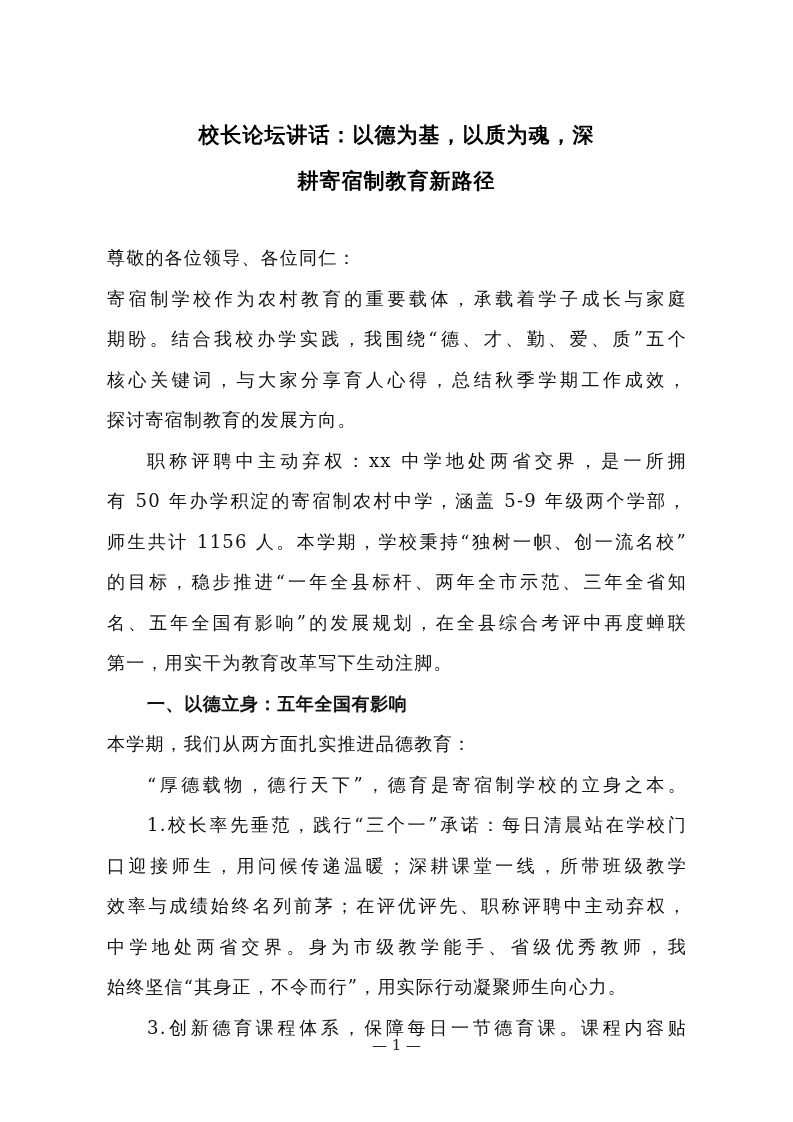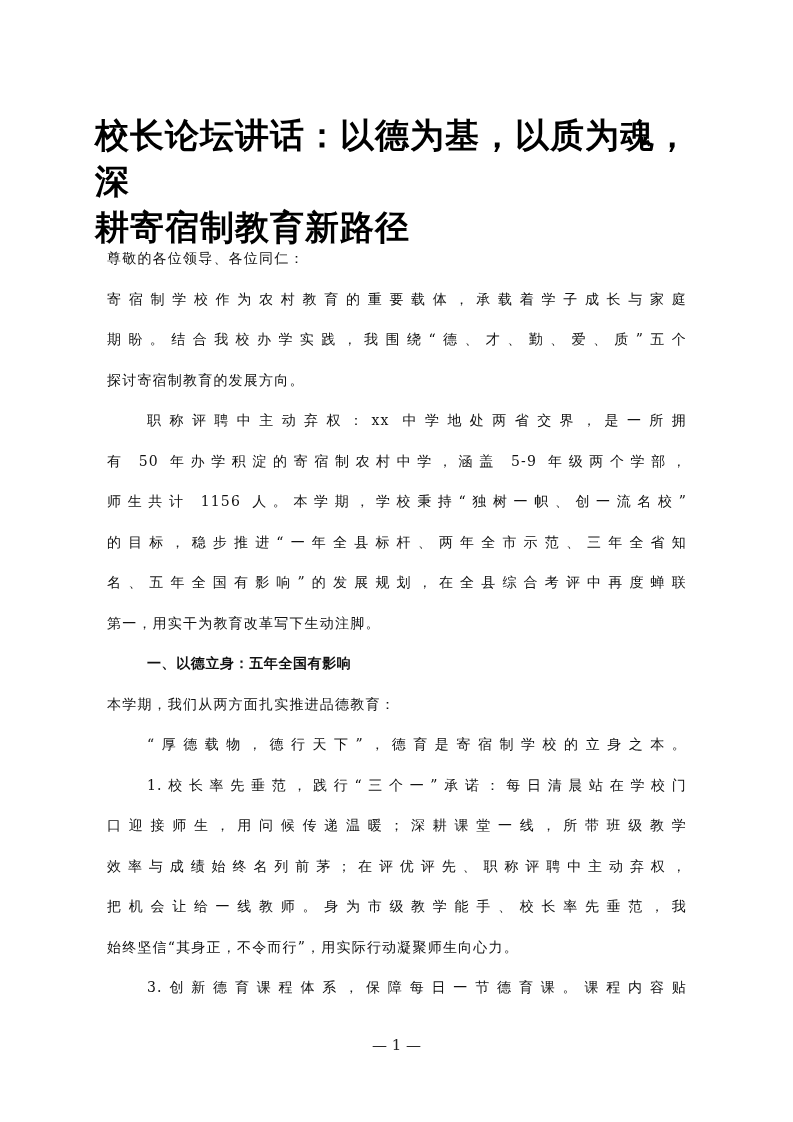--- a/index.html
+++ b/index.html
@@ -1,22 +1,22 @@
 <!DOCTYPE html>
 <html><head>
 <meta charset="utf-8">
 <style>
   html, body { margin: 0; padding: 0; background: #ffffff; }
   body { width: 793px; height: 1122px; position: relative; overflow: hidden;
          font-family: "DejaVu Serif", "Liberation Serif", serif; color: #111; }
-  .title { position: absolute; left: 95px; top: 112px; width: 603px; 
+  .title { position: absolute; left: 95px; top: 112px; width: 603px; text-align: center;
            font-family: "DejaVu Sans", "Liberation Sans", sans-serif; font-weight: bold;
-           font-size: 34px; line-height: 46px; letter-spacing: 1px; color: #000; }
+           font-size: 21px; line-height: 46px; letter-spacing: 1px; color: #000; }
   .body { position: absolute; left: 107px; top: 238px; width: 580px; }
-  .line { height: 40.5px; line-height: 40.5px; font-size: 14px; white-space: nowrap;
+  .line { height: 40.5px; line-height: 40.5px; font-size: 18px; white-space: nowrap;
           text-align: justify; text-align-last: justify; letter-spacing: 1.2px; }
   .line.last { text-align-last: left; }
   .line.indent { padding-left: 40px; }
   .line.heading { font-family: "DejaVu Sans", "Liberation Sans", sans-serif; font-weight: bold;
                   text-align-last: left; letter-spacing: 0.6px; }
   .footer { position: absolute; left: 0; width: 793px; top: 1036px; text-align: center;
             font-size: 15px; color: #222; }
 </style>
 </head>
 <body>
@@ -25,20 +25,21 @@
   <div>校长论坛讲话：以德为基，以质为魂，深</div>
   <div>耕寄宿制教育新路径</div>
 </div>
 
 <div class="body">
   <div class="line last">尊敬的各位领导、各位同仁：</div>
 
   <div>
     <div class="line">寄宿制学校作为农村教育的重要载体，承载着学子成长与家庭</div>
     <div class="line">期盼。结合我校办学实践，我围绕“德、才、勤、爱、质”五个</div>
+    <div class="line">核心关键词，与大家分享育人心得，总结秋季学期工作成效，</div>
     <div class="line last">探讨寄宿制教育的发展方向。</div>
   </div>
 
   <div>
     <div class="line indent">职称评聘中主动弃权：xx 中学地处两省交界，是一所拥</div>
     <div class="line">有 50 年办学积淀的寄宿制农村中学，涵盖 5-9 年级两个学部，</div>
     <div class="line">师生共计 1156 人。本学期，学校秉持“独树一帜、创一流名校”</div>
     <div class="line">的目标，稳步推进“一年全县标杆、两年全市示范、三年全省知</div>
     <div class="line">名、五年全国有影响”的发展规划，在全县综合考评中再度蝉联</div>
     <div class="line last">第一，用实干为教育改革写下生动注脚。</div>
@@ -48,21 +49,21 @@
 
   <div>
     <div class="line last">本学期，我们从两方面扎实推进品德教育：</div>
     <div class="line indent">“厚德载物，德行天下”，德育是寄宿制学校的立身之本。</div>
   </div>
 
   <div>
     <div class="line indent">1.校长率先垂范，践行“三个一”承诺：每日清晨站在学校门</div>
     <div class="line">口迎接师生，用问候传递温暖；深耕课堂一线，所带班级教学</div>
     <div class="line">效率与成绩始终名列前茅；在评优评先、职称评聘中主动弃权，</div>
-    <div class="line">把机会让给一线教师。身为市级教学能手、校长率先垂范，我</div>
+    <div class="line">中学地处两省交界。身为市级教学能手、省级优秀教师，我</div>
     <div class="line last">始终坚信“其身正，不令而行”，用实际行动凝聚师生向心力。</div>
   </div>
 
   <div>
     <div class="line indent">3.创新德育课程体系，保障每日一节德育课。课程内容贴</div>
   </div>
 </div>
 
 <div class="footer">— 1 —</div>
 

